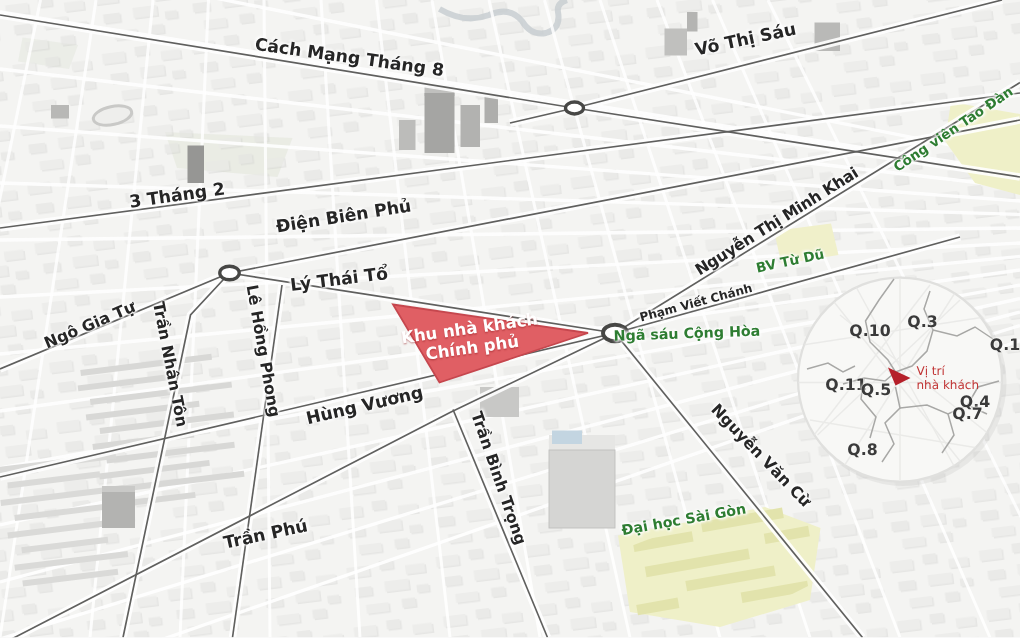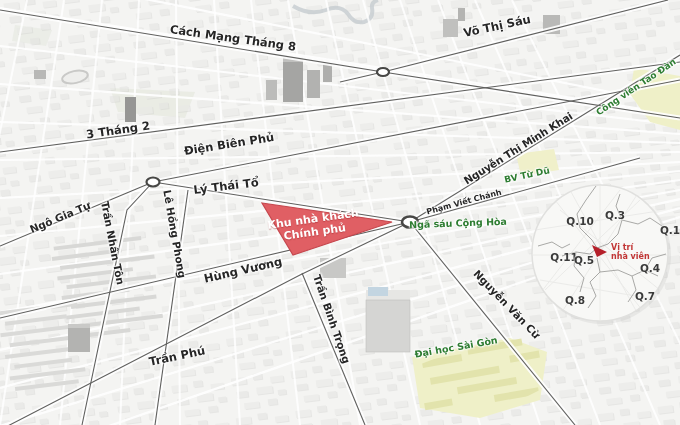--- a/index.html
+++ b/index.html
@@ -9,21 +9,21 @@
   .lbl{position:absolute;white-space:nowrap;font-weight:bold;color:#262626;
        transform:translate(-50%,-50%) rotate(var(--r,0deg));
        text-shadow:0 0 2px #fff,0 0 2px #fff,1px 1px 2px #fff,-1px -1px 2px #fff;}
   .place{color:#2e7d32;}
   .small{letter-spacing:-0.2px;}
   .hl{position:absolute;left:314px;top:226px;transform:translate(-50%,-50%) rotate(-8deg);
       color:#fff;font-weight:bold;font-size:11px;line-height:12.5px;text-align:center;
       white-space:nowrap;text-shadow:0 1px 1px rgba(150,30,35,.45);}
   .q{position:absolute;transform:translate(-50%,-50%);font-size:10.5px;color:#3a3a3a;
      font-weight:700;white-space:nowrap;text-shadow:0 0 2px #f8f8f6,0 0 2px #f8f8f6;}
-  .marker-text{position:absolute;left:611px;top:243px;color:#c13535;font-weight:bold;
+  .marker-text{position:absolute;left:611px;top:243px;color:#c13535;font-weight:normal;
      font-size:8px;line-height:9px;white-space:nowrap;}
   .marker-text span{display:block;}
 </style>
 </head>
 <body>
 
 <div id="stage">
 <svg id="basemap" width="680" height="425" viewBox="0 0 680 425">
   <defs>
     <pattern id="blk" width="60" height="40" patternUnits="userSpaceOnUse" patternTransform="rotate(-7)">
@@ -247,21 +247,21 @@
   <div>Khu nhà khách</div>
   <div>Chính phủ</div>
 </div>
 
 <div class="q" style="left:615px;top:215px">Q.3</div>
 <div class="q" style="left:670px;top:230px">Q.1</div>
 <div class="q" style="left:580px;top:221px">Q.10</div>
 <div class="q" style="left:564px;top:257px">Q.11</div>
 <div class="q" style="left:584px;top:260px">Q.5</div>
 <div class="q" style="left:650px;top:268px">Q.4</div>
-<div class="q" style="left:645px;top:296px">Q.7</div>
+<div class="q" style="left:645px;top:276px">Q.7</div>
 <div class="q" style="left:575px;top:300px">Q.8</div>
 
 <div class="marker-text">
   <span>Vị trí</span>
-  <span>nhà viên</span>
+  <span>nhà khách</span>
 </div>
 
 </div>
 
 </body></html>

